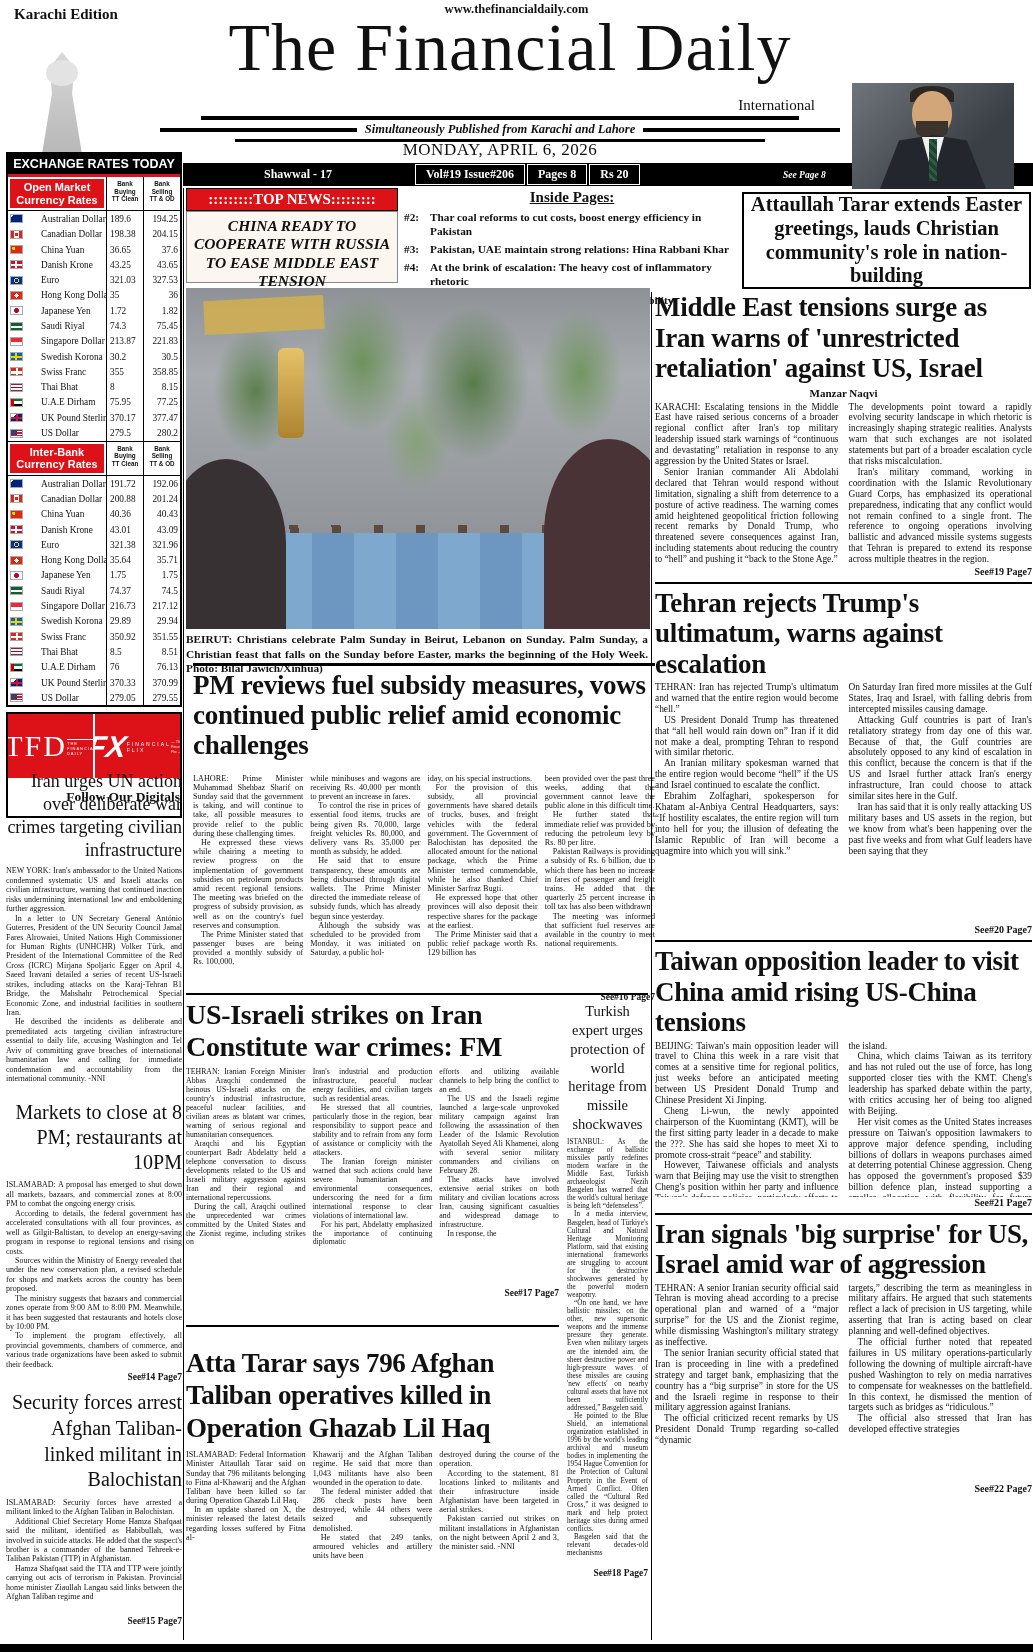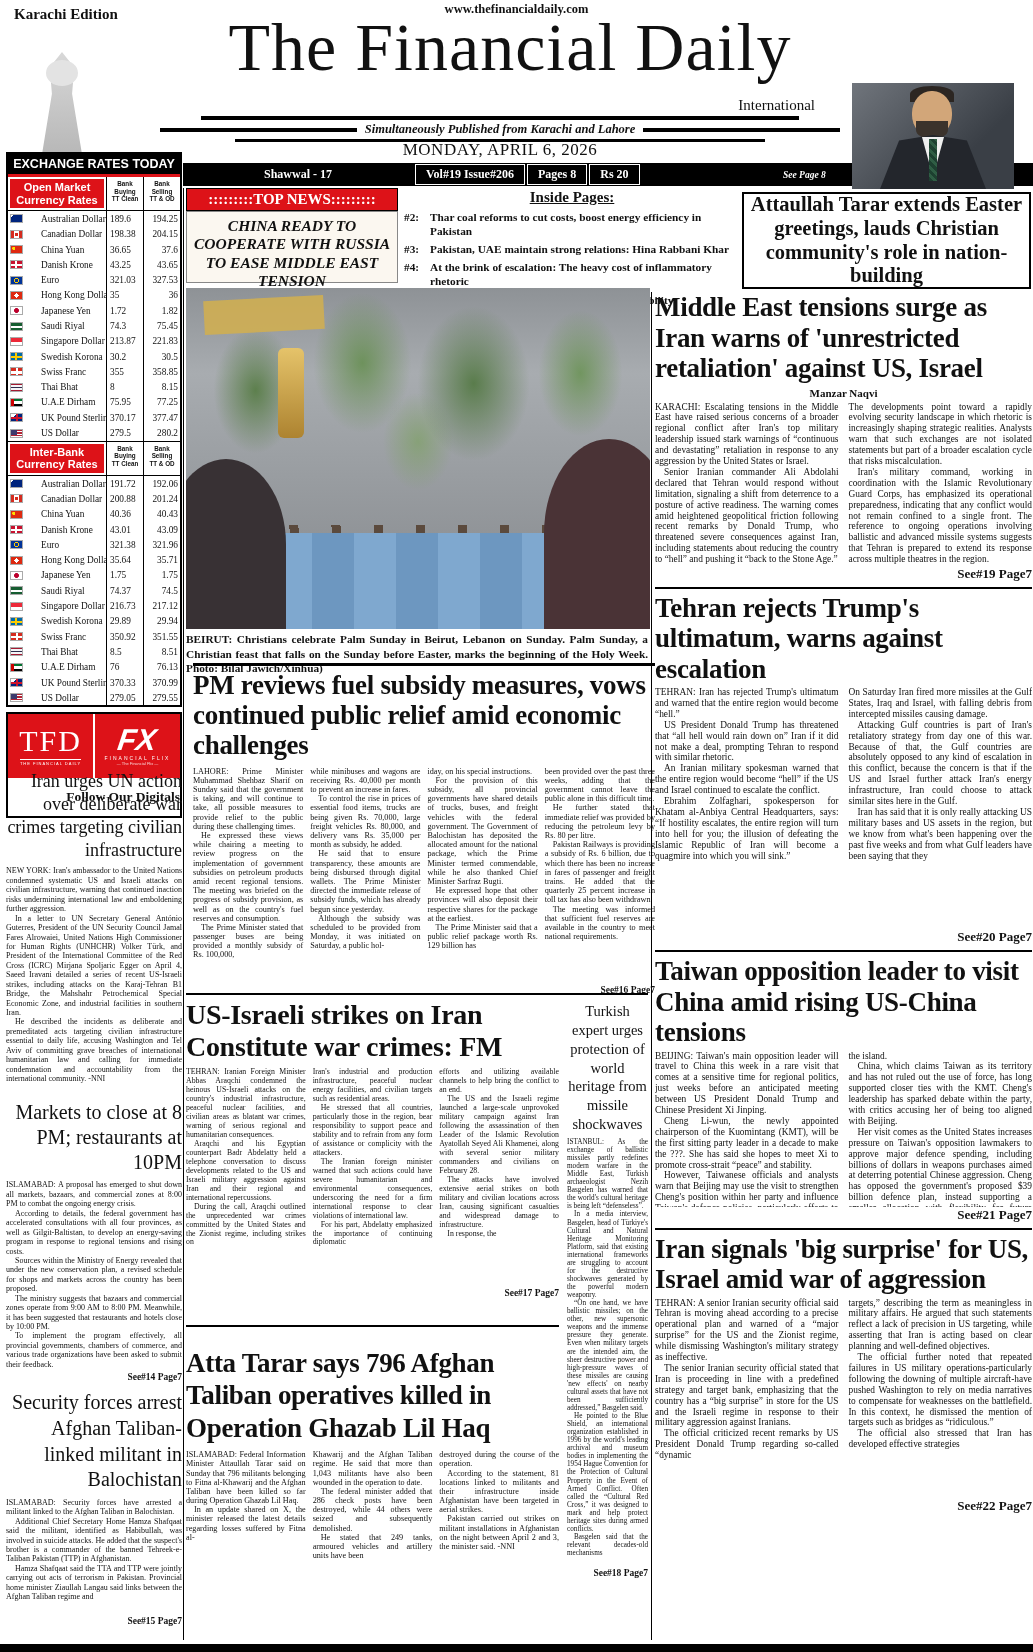--- a/index.html
+++ b/index.html
@@ -60,21 +60,21 @@
   [data-flag="sg"]{background:linear-gradient(#ed2939 0 50%,#fff 50%)}
   [data-flag="se"]{background:linear-gradient(to bottom,transparent 3px,#fecc00 3px 5px,transparent 5px),linear-gradient(to right,transparent 4px,#fecc00 4px 6px,transparent 6px),#006aa7}
   [data-flag="ch"]{background:linear-gradient(to bottom,transparent 3px,#fff 3px 5.5px,transparent 5.5px),linear-gradient(to right,transparent 5px,#fff 5px 7.5px,transparent 7.5px),#d52b1e}
   [data-flag="th"]{background:linear-gradient(#a51931 0 18%,#f4f5f8 18% 36%,#2d2a4a 36% 64%,#f4f5f8 64% 82%,#a51931 82%)}
   [data-flag="ae"]{background:linear-gradient(to right,#c00 0 3px,transparent 3px),linear-gradient(#00732f 0 33%,#fff 33% 66%,#000 66%)}
   [data-flag="gb"]{background:linear-gradient(to bottom,transparent 3px,#cf142b 3px 5.5px,transparent 5.5px),linear-gradient(to right,transparent 5px,#cf142b 5px 7.5px,transparent 7.5px),linear-gradient(135deg,#fff 0 30%,#00247d 30%),#00247d}
   [data-flag="us"]{background:linear-gradient(#3c3b6e,#3c3b6e) 0 0/6px 5px no-repeat,repeating-linear-gradient(#b22234 0 1.2px,#fff 1.2px 2.4px)}
 
   .digitals{border:2px solid #000;margin-top:5px}
   .digi-red{display:flex;gap:2px;background:#fff}
-  .digi-box{flex:1;background:var(--red);height:64px;color:#fff;display:flex;flex-direction:column;align-items:center;justify-content:center;overflow:hidden}
+  .digi-box{flex:1;background:var(--red);height:64px;color:#fff;display:flex;align-items:center;justify-content:center;overflow:hidden}
   .tfd-txt{font-family:"Liberation Serif",serif;font-size:30px;letter-spacing:2px;line-height:1}
   .tfd-sub{font-size:4px;letter-spacing:1px;border-top:1px solid #fff;margin-top:3px;padding-top:1px}
   .fx-mark{font-family:"Liberation Sans",sans-serif;font-weight:bold;font-style:italic;font-size:30px;line-height:.9;transform:skewX(-8deg)}
   .fx-sub{font-size:5px;letter-spacing:2px;margin-top:2px}
   .fx-sub2{font-size:4px;opacity:.8}
   .follow{text-align:right;font-weight:bold;font-size:13.5px;font-family:"Liberation Serif",serif;padding:11px 0}
 
   
   .left-col{position:absolute;left:6px;top:770px;width:176px}
   .left-col h3{font-weight:400;text-align:right}
@@ -111,21 +111,21 @@
   .photo .heads{position:absolute;left:0;bottom:78px;width:100%;height:26px;background:repeating-radial-gradient(circle at 20px 13px,#5b4a3d 0 9px,transparent 9px 42px)}
   .photo .sil-l{position:absolute;left:-20px;bottom:0;width:120px;height:170px;background:#383134;border-radius:50% 50% 0 0}
   .photo .sil-r{position:absolute;right:-24px;bottom:0;width:130px;height:190px;background:#4a3336;border-radius:50% 50% 0 0}
   .caption{position:absolute;left:186px;top:632px;width:462px;font-weight:bold;font-size:11.3px;line-height:1.3;text-align:justify}
 
   .pm{position:absolute;left:193px;top:663px;width:462px;border-top:3px solid #000;padding-top:4px}
   .pm h1{font-size:27px;line-height:1.12;letter-spacing:-.3px}
   .cols{display:flex;gap:7px;overflow:hidden;text-align:justify}
   .cols .c{flex:1}
   .cols p+p{text-indent:8px}
-  .pm .cols{height:218px;font-size:8.2px;line-height:1.12;margin-top:6px}
+  .pm .cols{height:218px;font-size:8.2px;line-height:1.12;margin-top:13px}
   .mid-rule{position:absolute;left:186px;top:993px;width:462px;height:2px;background:#000}
 
   .fm{position:absolute;left:186px;top:999px;width:373px}
   .fm h1{font-size:28px;line-height:1.15;letter-spacing:-.3px}
   .fm .cols{height:220px;font-size:7.8px;line-height:1.15;margin-top:5px}
   .turkish{position:absolute;left:567px;top:1002px;width:81px}
   .turkish h3{font-weight:400;font-size:14.5px;line-height:1.3;text-align:center}
   .turkish .tbody{font-size:7.2px;line-height:1.12;text-align:justify;margin-top:4px;height:430px;overflow:hidden}
   .turkish .tbody p+p{text-indent:7px}
 
@@ -138,21 +138,21 @@
   .right-col h2{font-size:27px;line-height:1.13;letter-spacing:-.3px}
   .byline{text-align:center;font-weight:bold;font-size:11px;margin-top:3px}
   .rcols{display:flex;gap:10px;overflow:hidden;text-align:justify;font-size:9.4px;line-height:1.16;margin-top:3px}
   .rcols .c{flex:1}
   .rcols p+p{text-indent:9px}
   .rrule{height:2px;background:#000;margin:5px 0 4px}
   .me-body{height:164px}
   .tehran-body{height:242px}
   .taiwan-body{height:156px}
   .surprise-body{height:200px}
-  .see-r{font-weight:bold;font-size:13px;text-align:right}
+  .see-r{font-weight:bold;font-size:10px;text-align:right}
 
   .bottom-bar{position:absolute;left:0;top:1644px;width:1033px;height:8px;background:#000}
 </style>
 </head>
 <body>
 
 <div class="page">
 
   <div class="edition">Karachi Edition</div>
   <div class="website">www.thefinancialdaily.com</div>

